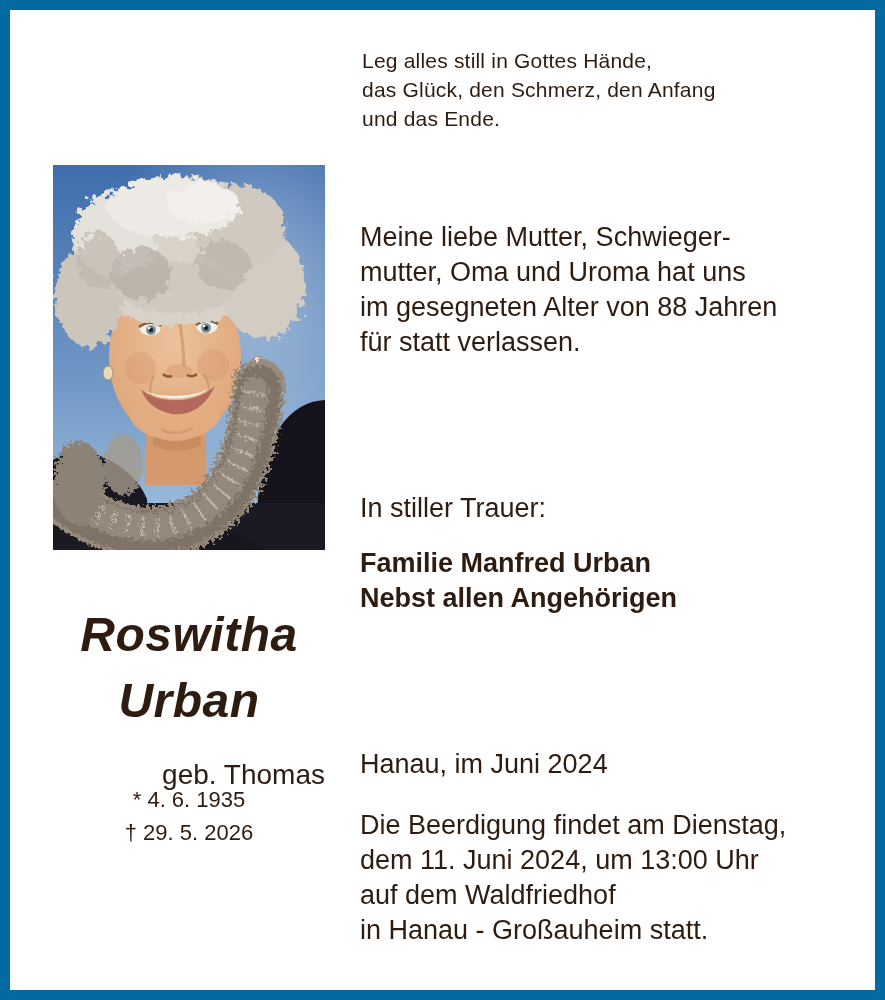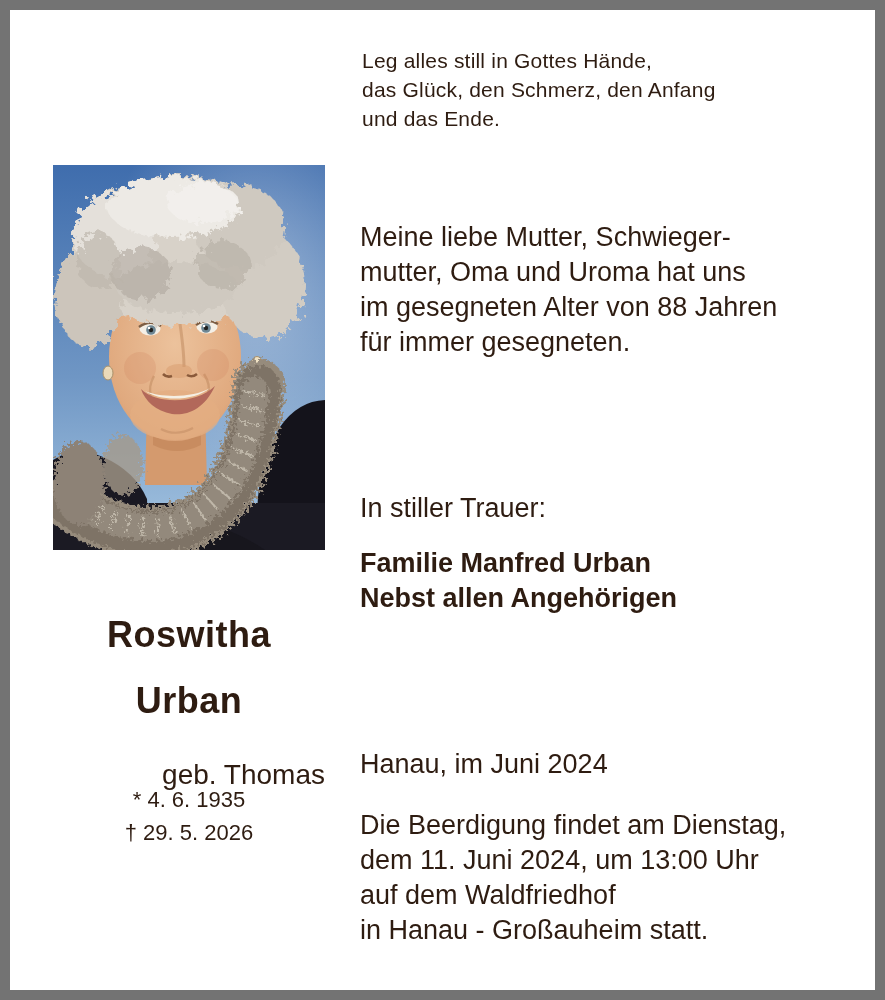--- a/index.html
+++ b/index.html
@@ -1,21 +1,21 @@
 <!DOCTYPE html>
 <html><head>
 <meta charset="utf-8">
 <style>
   html, body { margin: 0; padding: 0; background: #ffffff; }
   .card {
     position: relative;
     width: 885px;
     height: 1000px;
     box-sizing: border-box;
-    border: 10px solid #737373;
+    border: 10px solid #0369a1;
     background: #ffffff;
     font-family: "Liberation Sans", "DejaVu Sans", sans-serif;
     color: #2e1c11;
     overflow: hidden;
   }
   .abs { position: absolute; }
 
   .verse {
     left: 352px; top: 36px; width: 460px;
     font-size: 21px; line-height: 29px;
@@ -34,22 +34,22 @@
     left: 350px; top: 481px; width: 505px;
     font-size: 27px; line-height: 35px;
   }
   .mourning-family {
     left: 350px; top: 536px; width: 505px;
     font-size: 27px; line-height: 35px; font-weight: bold;
   }
   .name-block {
     left: 43px; top: 592px; width: 272px;
     text-align: center;
-    font-size: 36px; line-height: 66px;
-    font-weight: 700; 
+    font-size: 48px; line-height: 66px;
+    font-weight: 700; font-style: italic;
     letter-spacing: 0.5px;
   }
   .maiden-name {
     left: 43px; top: 748px; width: 272px;
     text-align: right;
     font-size: 28px; line-height: 34px;
   }
   .life-dates {
     left: 43px; top: 773px; width: 272px;
     text-align: center;
@@ -181,21 +181,21 @@
       <path d="M20,334 C58,362 104,372 142,350 C180,328 196,286 202,226" stroke="#ece5d8" stroke-width="20" fill="none" stroke-dasharray="2 13" opacity="0.5"></path>
       <ellipse cx="26" cy="318" rx="26" ry="42" fill="#8d8276"></ellipse>
       <ellipse cx="70" cy="300" rx="20" ry="30" fill="#a59a8b" opacity="0.8"></ellipse>
     </g>
   </svg>
 
   <div class="abs announcement">
     <div>Meine liebe Mutter, Schwieger-</div>
     <div>mutter, Oma und Uroma hat uns</div>
     <div>im gesegneten Alter von 88 Jahren</div>
-    <div>für immer gesegneten.</div>
+    <div>für statt verlassen.</div>
   </div>
 
   <div class="abs mourning-intro">In stiller Trauer:</div>
 
   <div class="abs mourning-family">
     <div>Familie Manfred Urban</div>
     <div>Nebst allen Angehörigen</div>
   </div>
 
   <div class="abs name-block">

